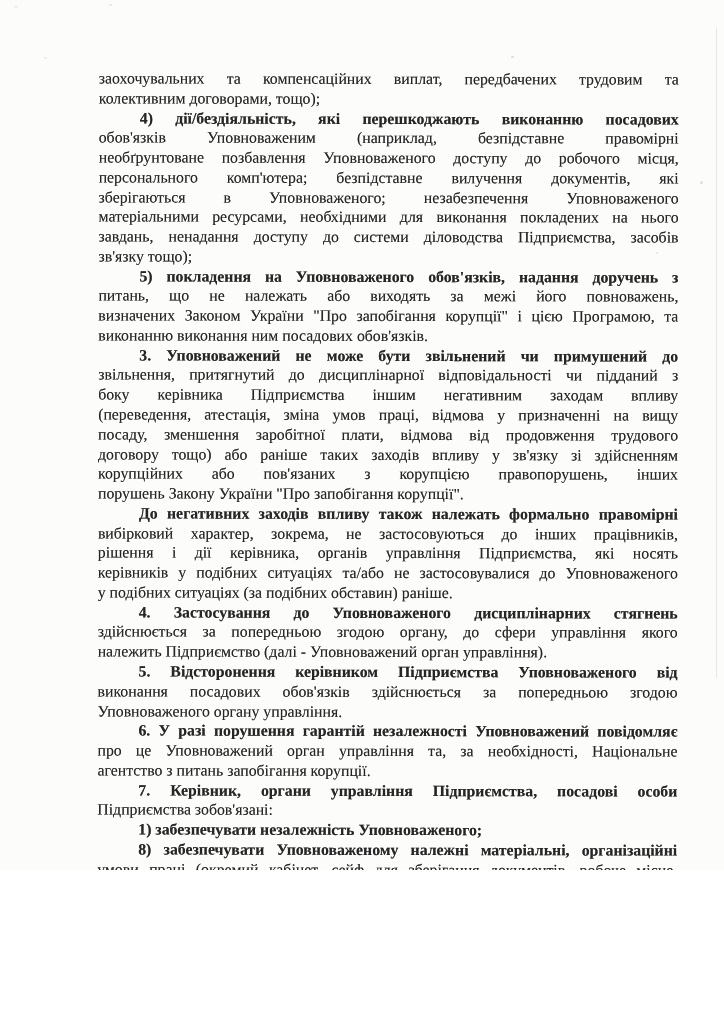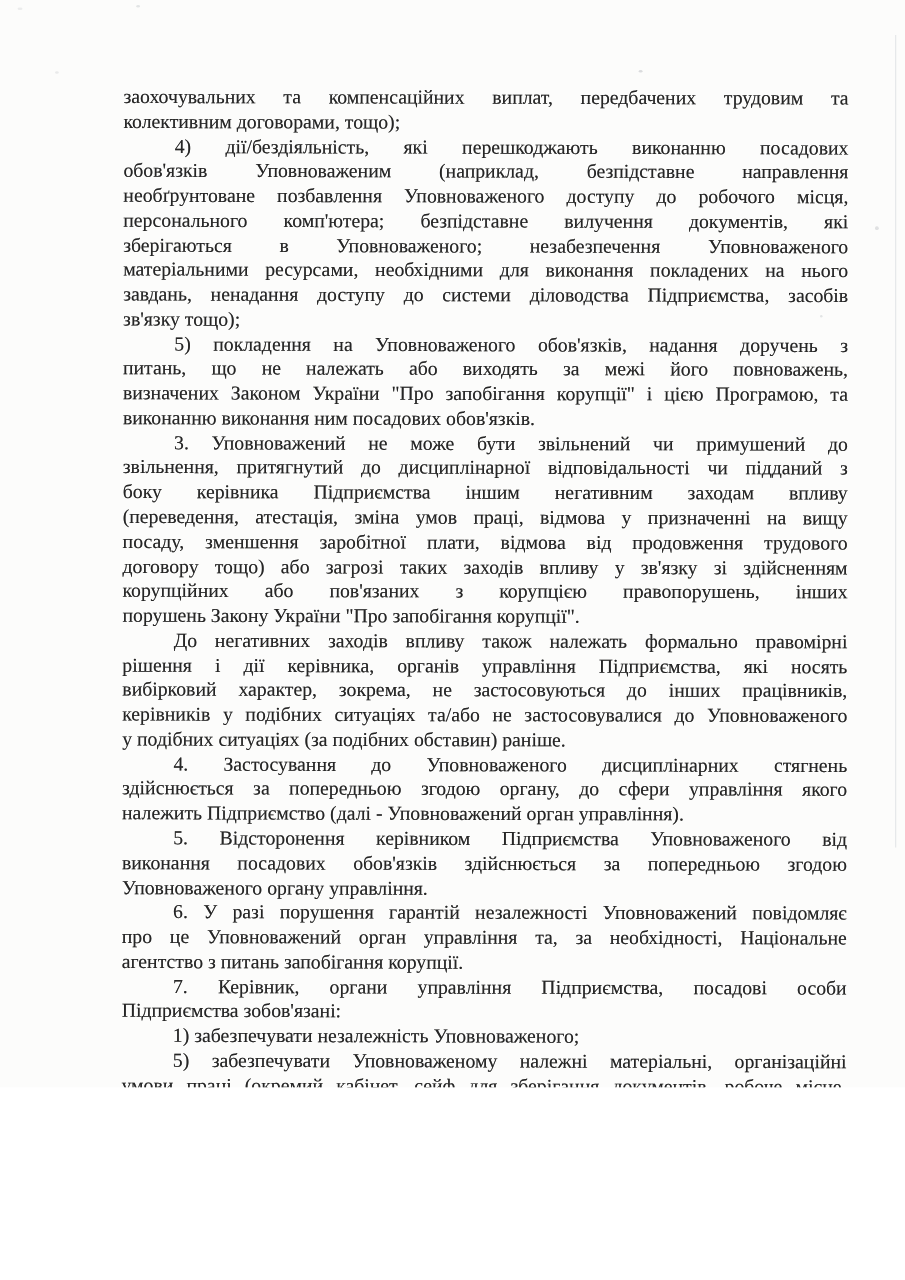--- a/index.html
+++ b/index.html
@@ -27,21 +27,21 @@
     transform-origin: 50% 50%;
     text-shadow: 0 0 0.5px rgba(40,40,40,0.55);
   }
   .line {
     text-align: justify;
     text-align-last: justify;
     text-justify: inter-word;
     height: 19.77px;
     overflow: visible;
   }
-  .line.indent { text-indent: 41px; }
+  .line.indent { text-indent: 41px; font-weight: bold; }
   .line.end { text-align-last: left; }
   .page-number {
     position: absolute;
     left: 98px;
     top: 946px;
     width: 580px;
     text-align: center;
     font-size: 12px;
     letter-spacing: 1px;
     color: #0f172a;
@@ -73,57 +73,57 @@
   .speck.s9 { left: 14px;  top: 6px;   width: 4px; height: 2px; opacity: 0.14; }
 </style>
 </head>
 <body>
 
 <div class="page">
   <div class="text-block">
       <div class="line">заохочувальних та компенсаційних виплат, передбачених трудовим та</div>
       <div class="line end">колективним договорами, тощо);</div>
       <div class="line indent">4) дії/бездіяльність, які перешкоджають виконанню посадових</div>
-      <div class="line">обов'язків Уповноваженим (наприклад, безпідставне направлення</div>
+      <div class="line">обов'язків Уповноваженим (наприклад, безпідставне правомірні</div>
       <div class="line">необґрунтоване позбавлення Уповноваженого доступу до робочого місця,</div>
       <div class="line">персонального комп'ютера; безпідставне вилучення документів, які</div>
       <div class="line">зберігаються в Уповноваженого; незабезпечення Уповноваженого</div>
       <div class="line">матеріальними ресурсами, необхідними для виконання покладених на нього</div>
       <div class="line">завдань, ненадання доступу до системи діловодства Підприємства, засобів</div>
       <div class="line end">зв'язку тощо);</div>
       <div class="line indent">5) покладення на Уповноваженого обов'язків, надання доручень з</div>
       <div class="line">питань, що не належать або виходять за межі його повноважень,</div>
       <div class="line">визначених Законом України "Про запобігання корупції" і цією Програмою, та</div>
       <div class="line end">виконанню виконання ним посадових обов'язків.</div>
       <div class="line indent">3. Уповноважений не може бути звільнений чи примушений до</div>
       <div class="line">звільнення, притягнутий до дисциплінарної відповідальності чи підданий з</div>
       <div class="line">боку керівника Підприємства іншим негативним заходам впливу</div>
       <div class="line">(переведення, атестація, зміна умов праці, відмова у призначенні на вищу</div>
       <div class="line">посаду, зменшення заробітної плати, відмова від продовження трудового</div>
-      <div class="line">договору тощо) або загрозі таких заходів впливу у зв'язку зі здійсненням</div>
+      <div class="line">договору тощо) або раніше таких заходів впливу у зв'язку зі здійсненням</div>
       <div class="line">корупційних або пов'язаних з корупцією правопорушень, інших</div>
       <div class="line end">порушень Закону України "Про запобігання корупції".</div>
       <div class="line indent">До негативних заходів впливу також належать формально правомірні</div>
+      <div class="line">вибірковий характер, зокрема, не застосовуються до інших працівників,</div>
       <div class="line">рішення і дії керівника, органів управління Підприємства, які носять</div>
-      <div class="line">вибірковий характер, зокрема, не застосовуються до інших працівників,</div>
       <div class="line">керівників у подібних ситуаціях та/або не застосовувалися до Уповноваженого</div>
       <div class="line end">у подібних ситуаціях (за подібних обставин) раніше.</div>
       <div class="line indent">4. Застосування до Уповноваженого дисциплінарних стягнень</div>
       <div class="line">здійснюється за попередньою згодою органу, до сфери управління якого</div>
       <div class="line end">належить Підприємство (далі - Уповноважений орган управління).</div>
       <div class="line indent">5. Відсторонення керівником Підприємства Уповноваженого від</div>
       <div class="line">виконання посадових обов'язків здійснюється за попередньою згодою</div>
       <div class="line end">Уповноваженого органу управління.</div>
       <div class="line indent">6. У разі порушення гарантій незалежності Уповноважений повідомляє</div>
       <div class="line">про це  Уповноважений орган управління та, за необхідності, Національне</div>
       <div class="line end">агентство з питань запобігання корупції.</div>
       <div class="line indent">7. Керівник, органи управління Підприємства, посадові особи</div>
       <div class="line end">Підприємства зобов'язані:</div>
       <div class="line indent end">1) забезпечувати незалежність Уповноваженого;</div>
-      <div class="line indent">5) забезпечувати Уповноваженому належні матеріальні, організаційні</div>
+      <div class="line indent">8) забезпечувати Уповноваженому належні матеріальні, організаційні</div>
       <div class="line">умови праці (окремий кабінет, сейф для зберігання документів, робоче місце,</div>
       <div class="line">оснащене офісними меблями, комп'ютерне обладнання та організаційну</div>
     </div>
   <div class="page-number">16</div>
 
   <div class="scan-edge-line"></div>
   <div class="speck s1"></div>
   <div class="speck s2"></div>
   <div class="speck s3"></div>
   <div class="speck s4"></div>

